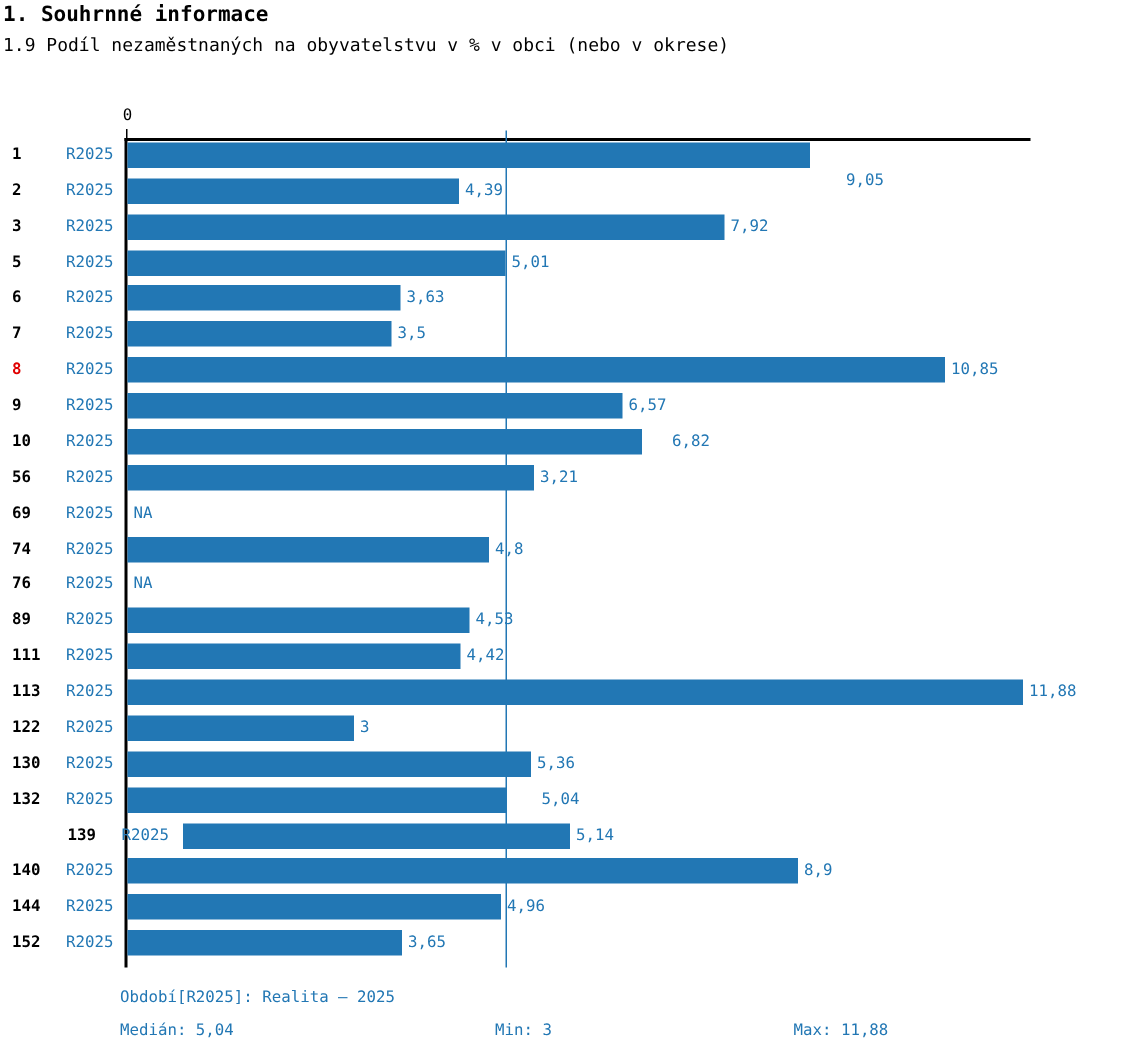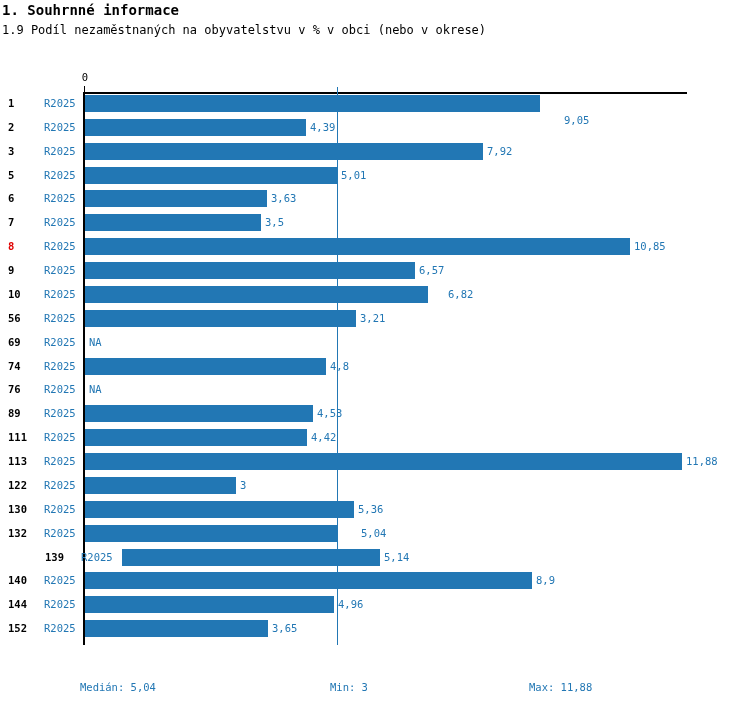--- a/index.html
+++ b/index.html
@@ -176,16 +176,17 @@
         </div>
         <div class="row" style="top: 620px;">
           <span class="rid">152</span>
           <span class="rper">R2025</span>
           <div class="bar" style="width: 183px;"></div>
           <span class="val" style="left: 272px;">3,65</span>
         </div>
       </div>
   </div>
 
+  <div class="f-period">Období[R2025]: Realita – 2025</div>
   <div class="f-median">Medián: 5,04</div>
   <div class="f-min">Min: 3</div>
   <div class="f-max">Max: 11,88</div>
 </div>
 
 </body></html>

